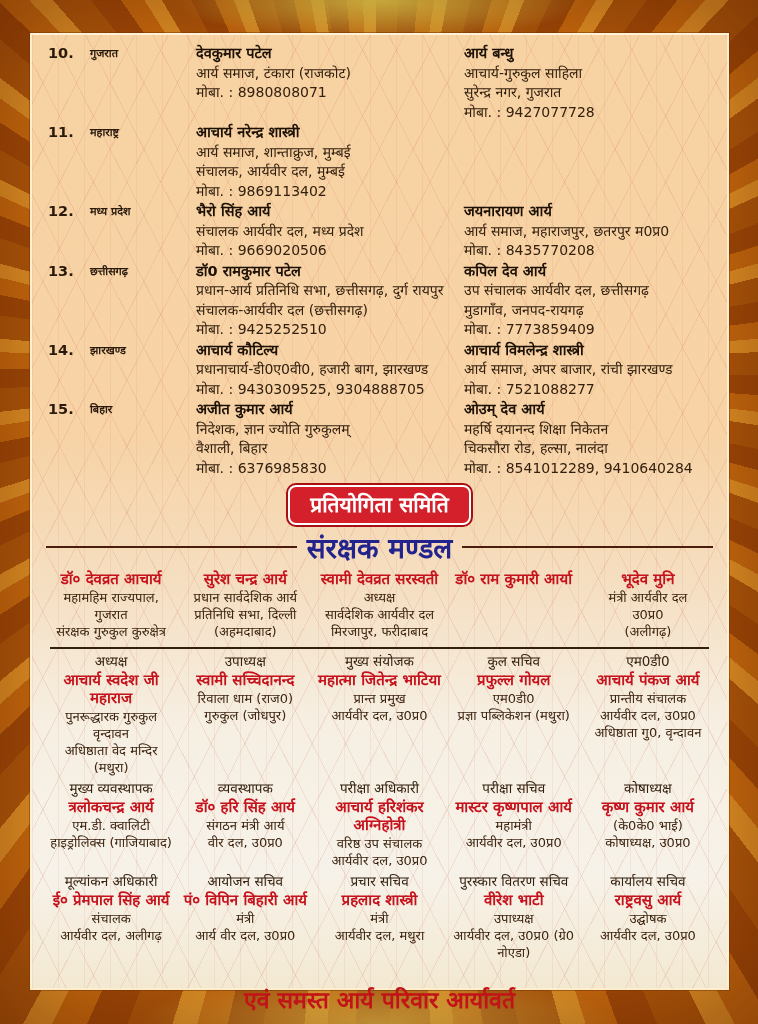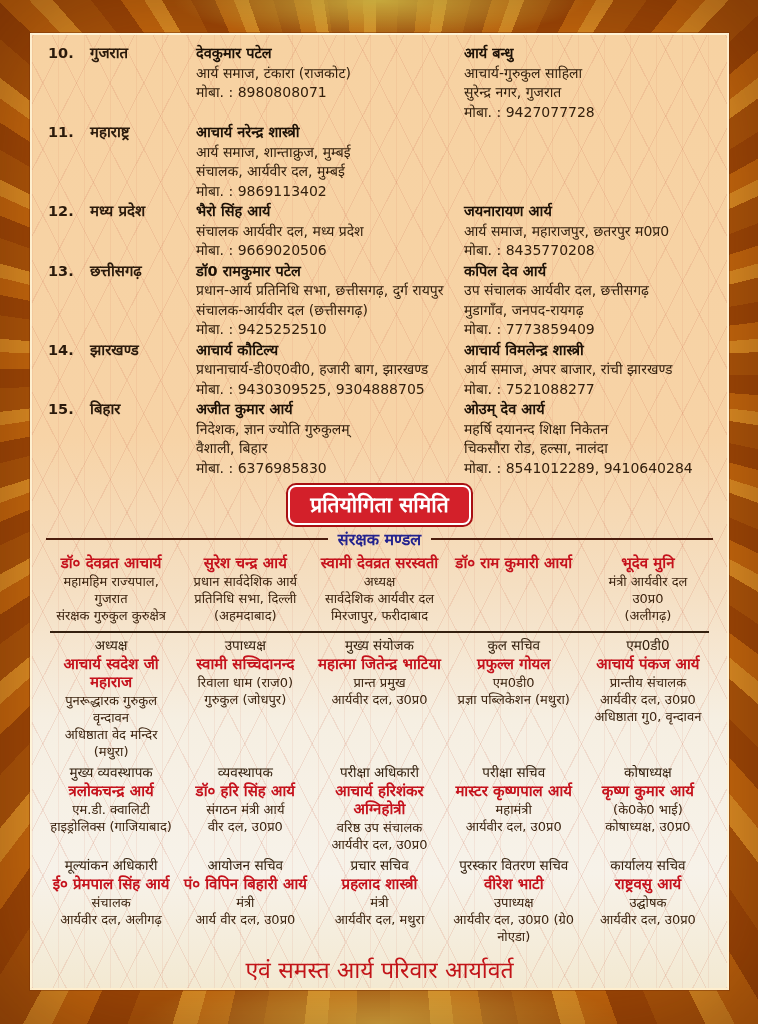--- a/index.html
+++ b/index.html
@@ -22,40 +22,40 @@
       repeating-linear-gradient(90deg, rgba(205,110,85,.10) 0 1px, rgba(0,0,0,0) 1px 26px),
       linear-gradient(180deg,#f7d2a2 0%,#f7d3a6 42%,#f5dfc2 58%,#f6efe2 72%,#f7f2e9 88%,#f3e9d2 100%);
     border:2px solid rgba(255,243,214,.85);
     box-shadow:0 0 0 1px rgba(120,50,5,.5);
     padding:9px 12px 5px 12px;box-sizing:border-box;
     color:#2a1a0c;
   }
   
   .dir-row{display:flex;align-items:flex-start;margin-bottom:1px;}
   .dir-num{width:42px;font-weight:bold;font-size:14.5px;line-height:19.5px;padding-left:4px;}
-  .dir-state{width:106px;font-weight:bold;font-size:15px;line-height:19.5px;}
+  .dir-state{width:106px;font-weight:bold;font-size:11px;line-height:19.5px;}
   .dir-entry{font-size:14px;line-height:19.5px;color:#33200e;}
   .dir-left{width:262px;padding-right:6px;}
   .dir-right{flex:1;}
   .ename{font-weight:bold;font-size:14.5px;color:#1d1106;}
   
   .banner-wrap{text-align:center;margin:7px 0 2px 0;}
   .banner{display:inline-block;background:#d3202a;color:#fff;font-weight:bold;font-size:21px;
     padding:3px 20px 5px 20px;border:2px solid #fff;border-radius:8px;box-shadow:0 0 0 2px #a80f12;}
   .subheader{display:flex;align-items:center;margin:3px 2px 1px 2px;}
   .subheader .rule{flex:1;height:2px;background:#4a1d0e;}
-  .subheader .sub-label{color:#23238e;font-weight:bold;font-size:16px;padding:0 10px;white-space:nowrap;text-align:right;}
+  .subheader .sub-label{color:#23238e;font-weight:bold;font-size:28px;padding:0 10px;white-space:nowrap;text-align:right;}
   
   .comm-row{display:flex;align-items:flex-start;margin-top:4px;}
   .cell{flex:1;text-align:center;padding:0 3px;font-size:13px;line-height:17px;color:#3c2410;}
   .role{font-size:13.5px;color:#33200e;margin-bottom:1px;}
   .cname{font-weight:bold;font-size:15px;line-height:18px;color:#c5121c;margin-bottom:1px;}
   .divider{height:2px;background:#33200f;margin:7px 6px 2px 6px;}
   
-  .footer{text-align:center;font-weight:normal;font-size:23px;color:#c21418;margin-top:8px;}
+  .footer{text-align:center;font-weight:bold;font-size:23px;color:#c21418;margin-top:22px;}
   .line{white-space:nowrap;}
   .cell .line{white-space:normal;}
 </style>
 </head>
 <body>
 
 <div class="poster">
   <div class="panel">
 
     <div>

